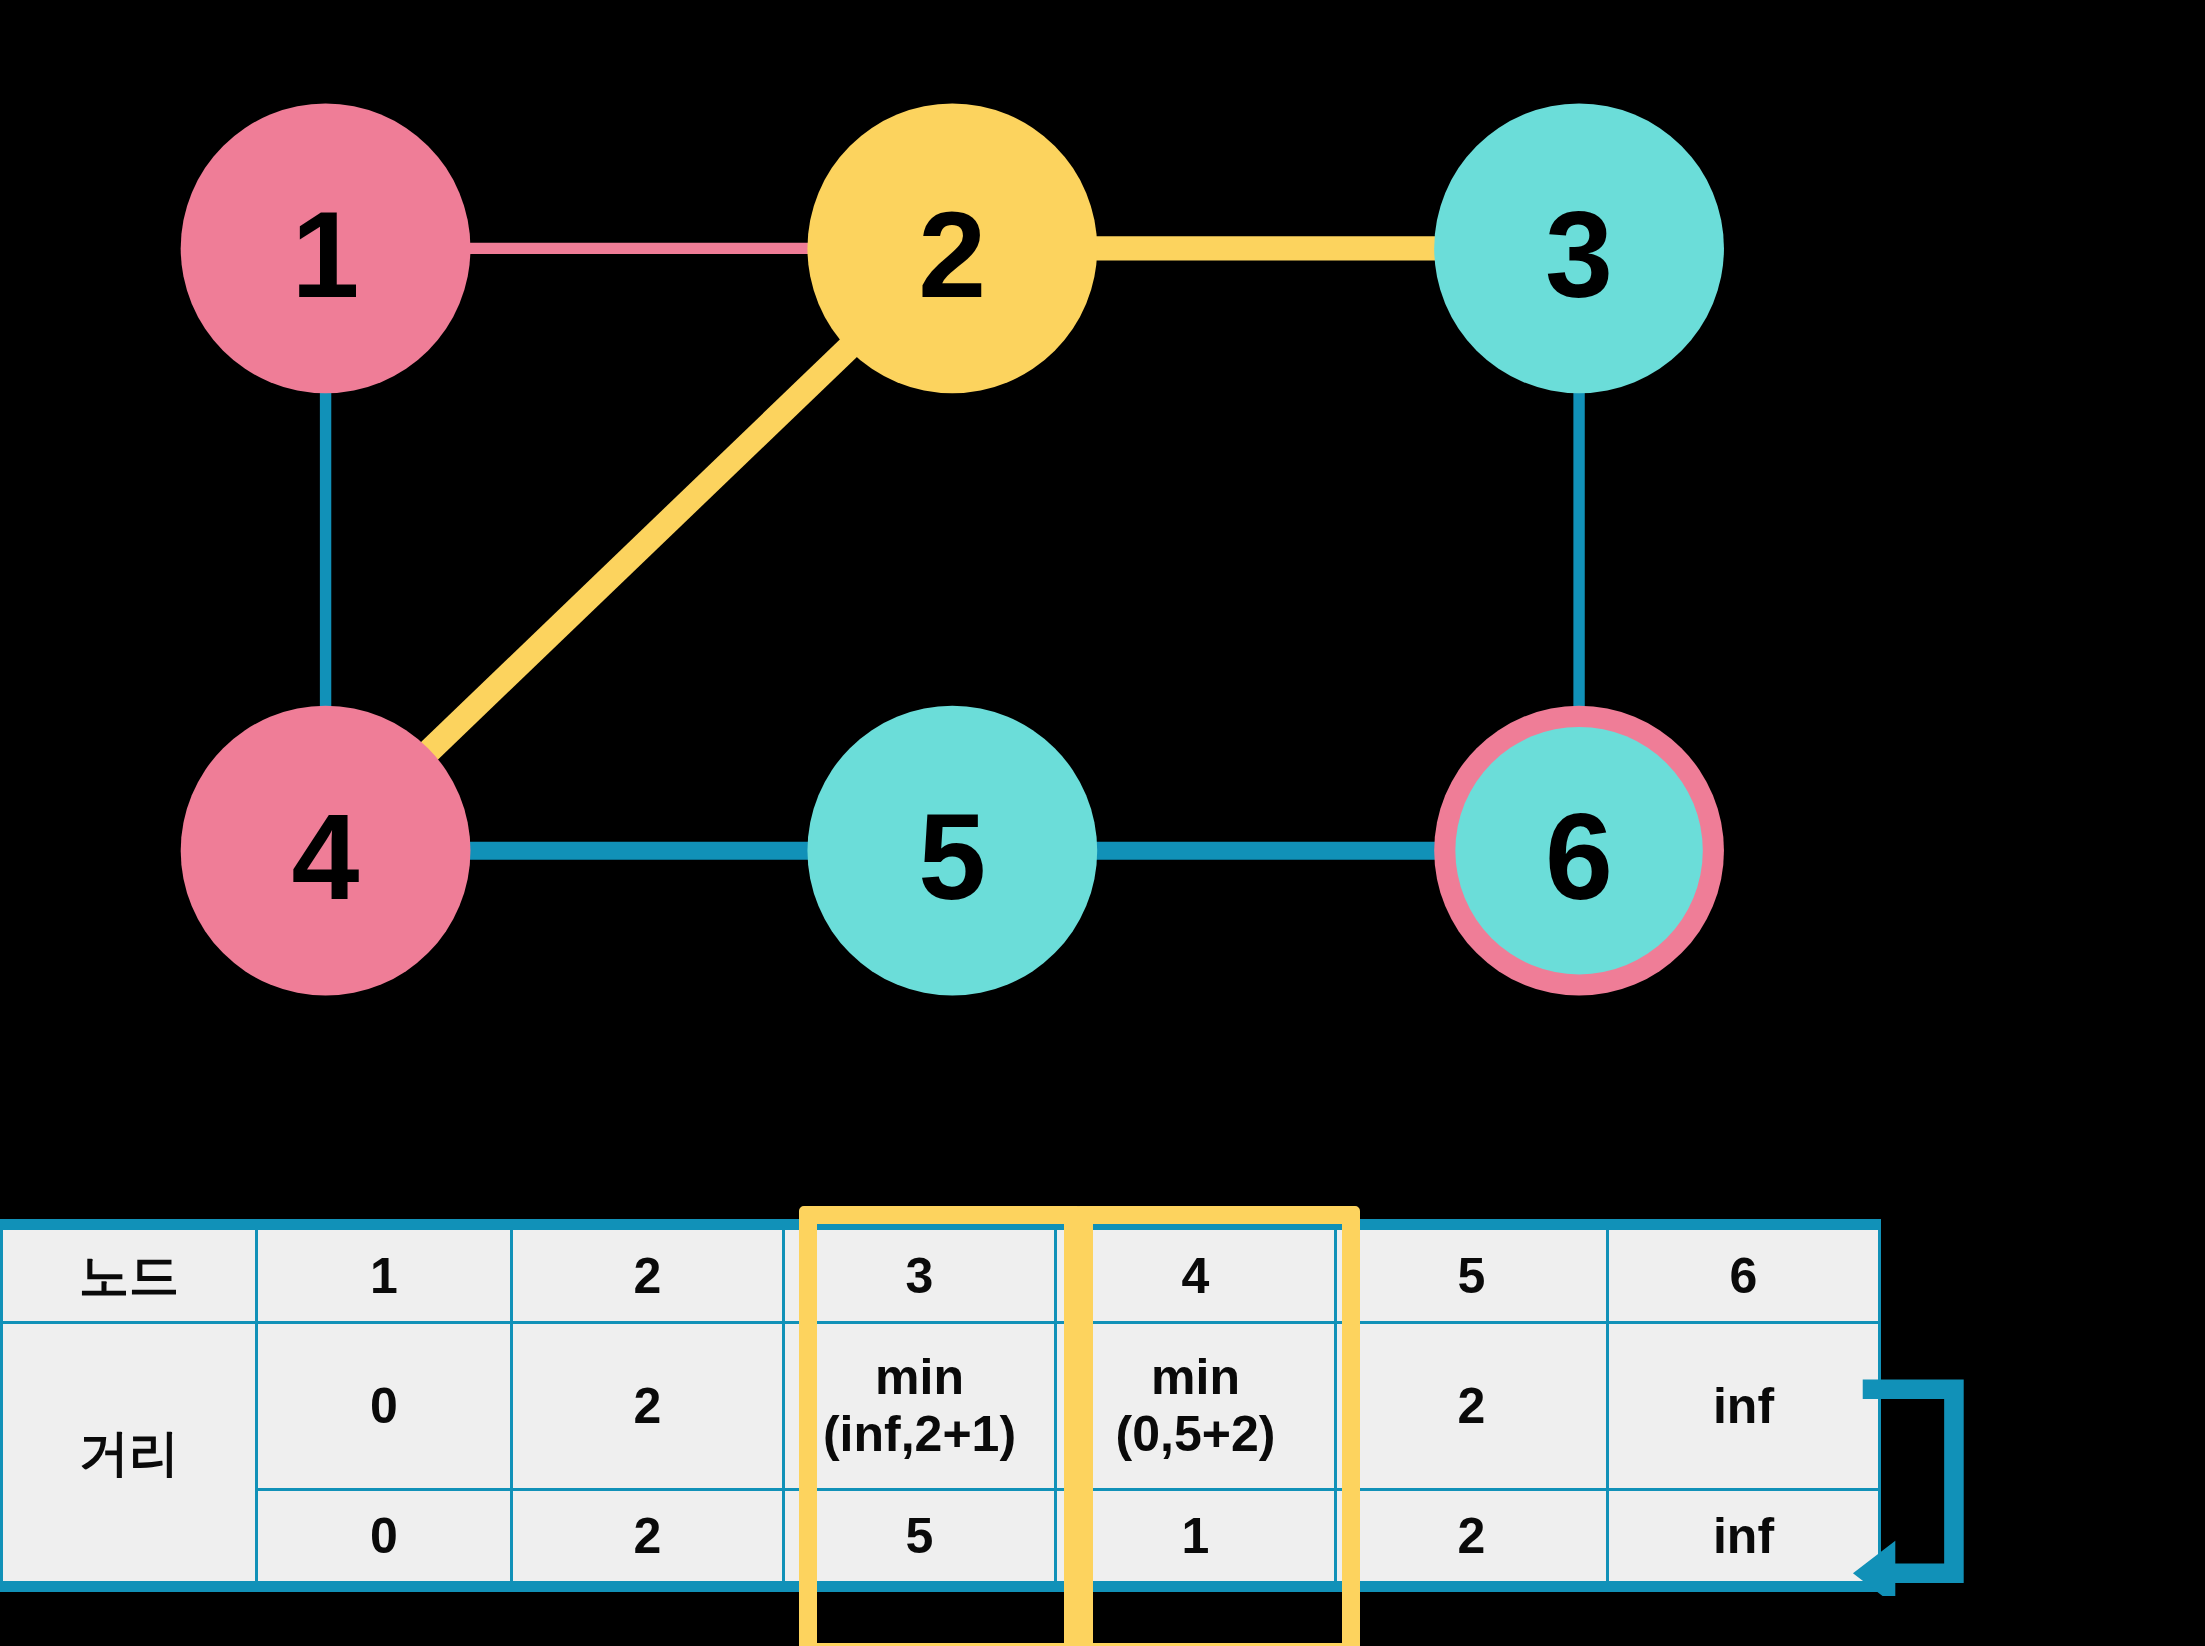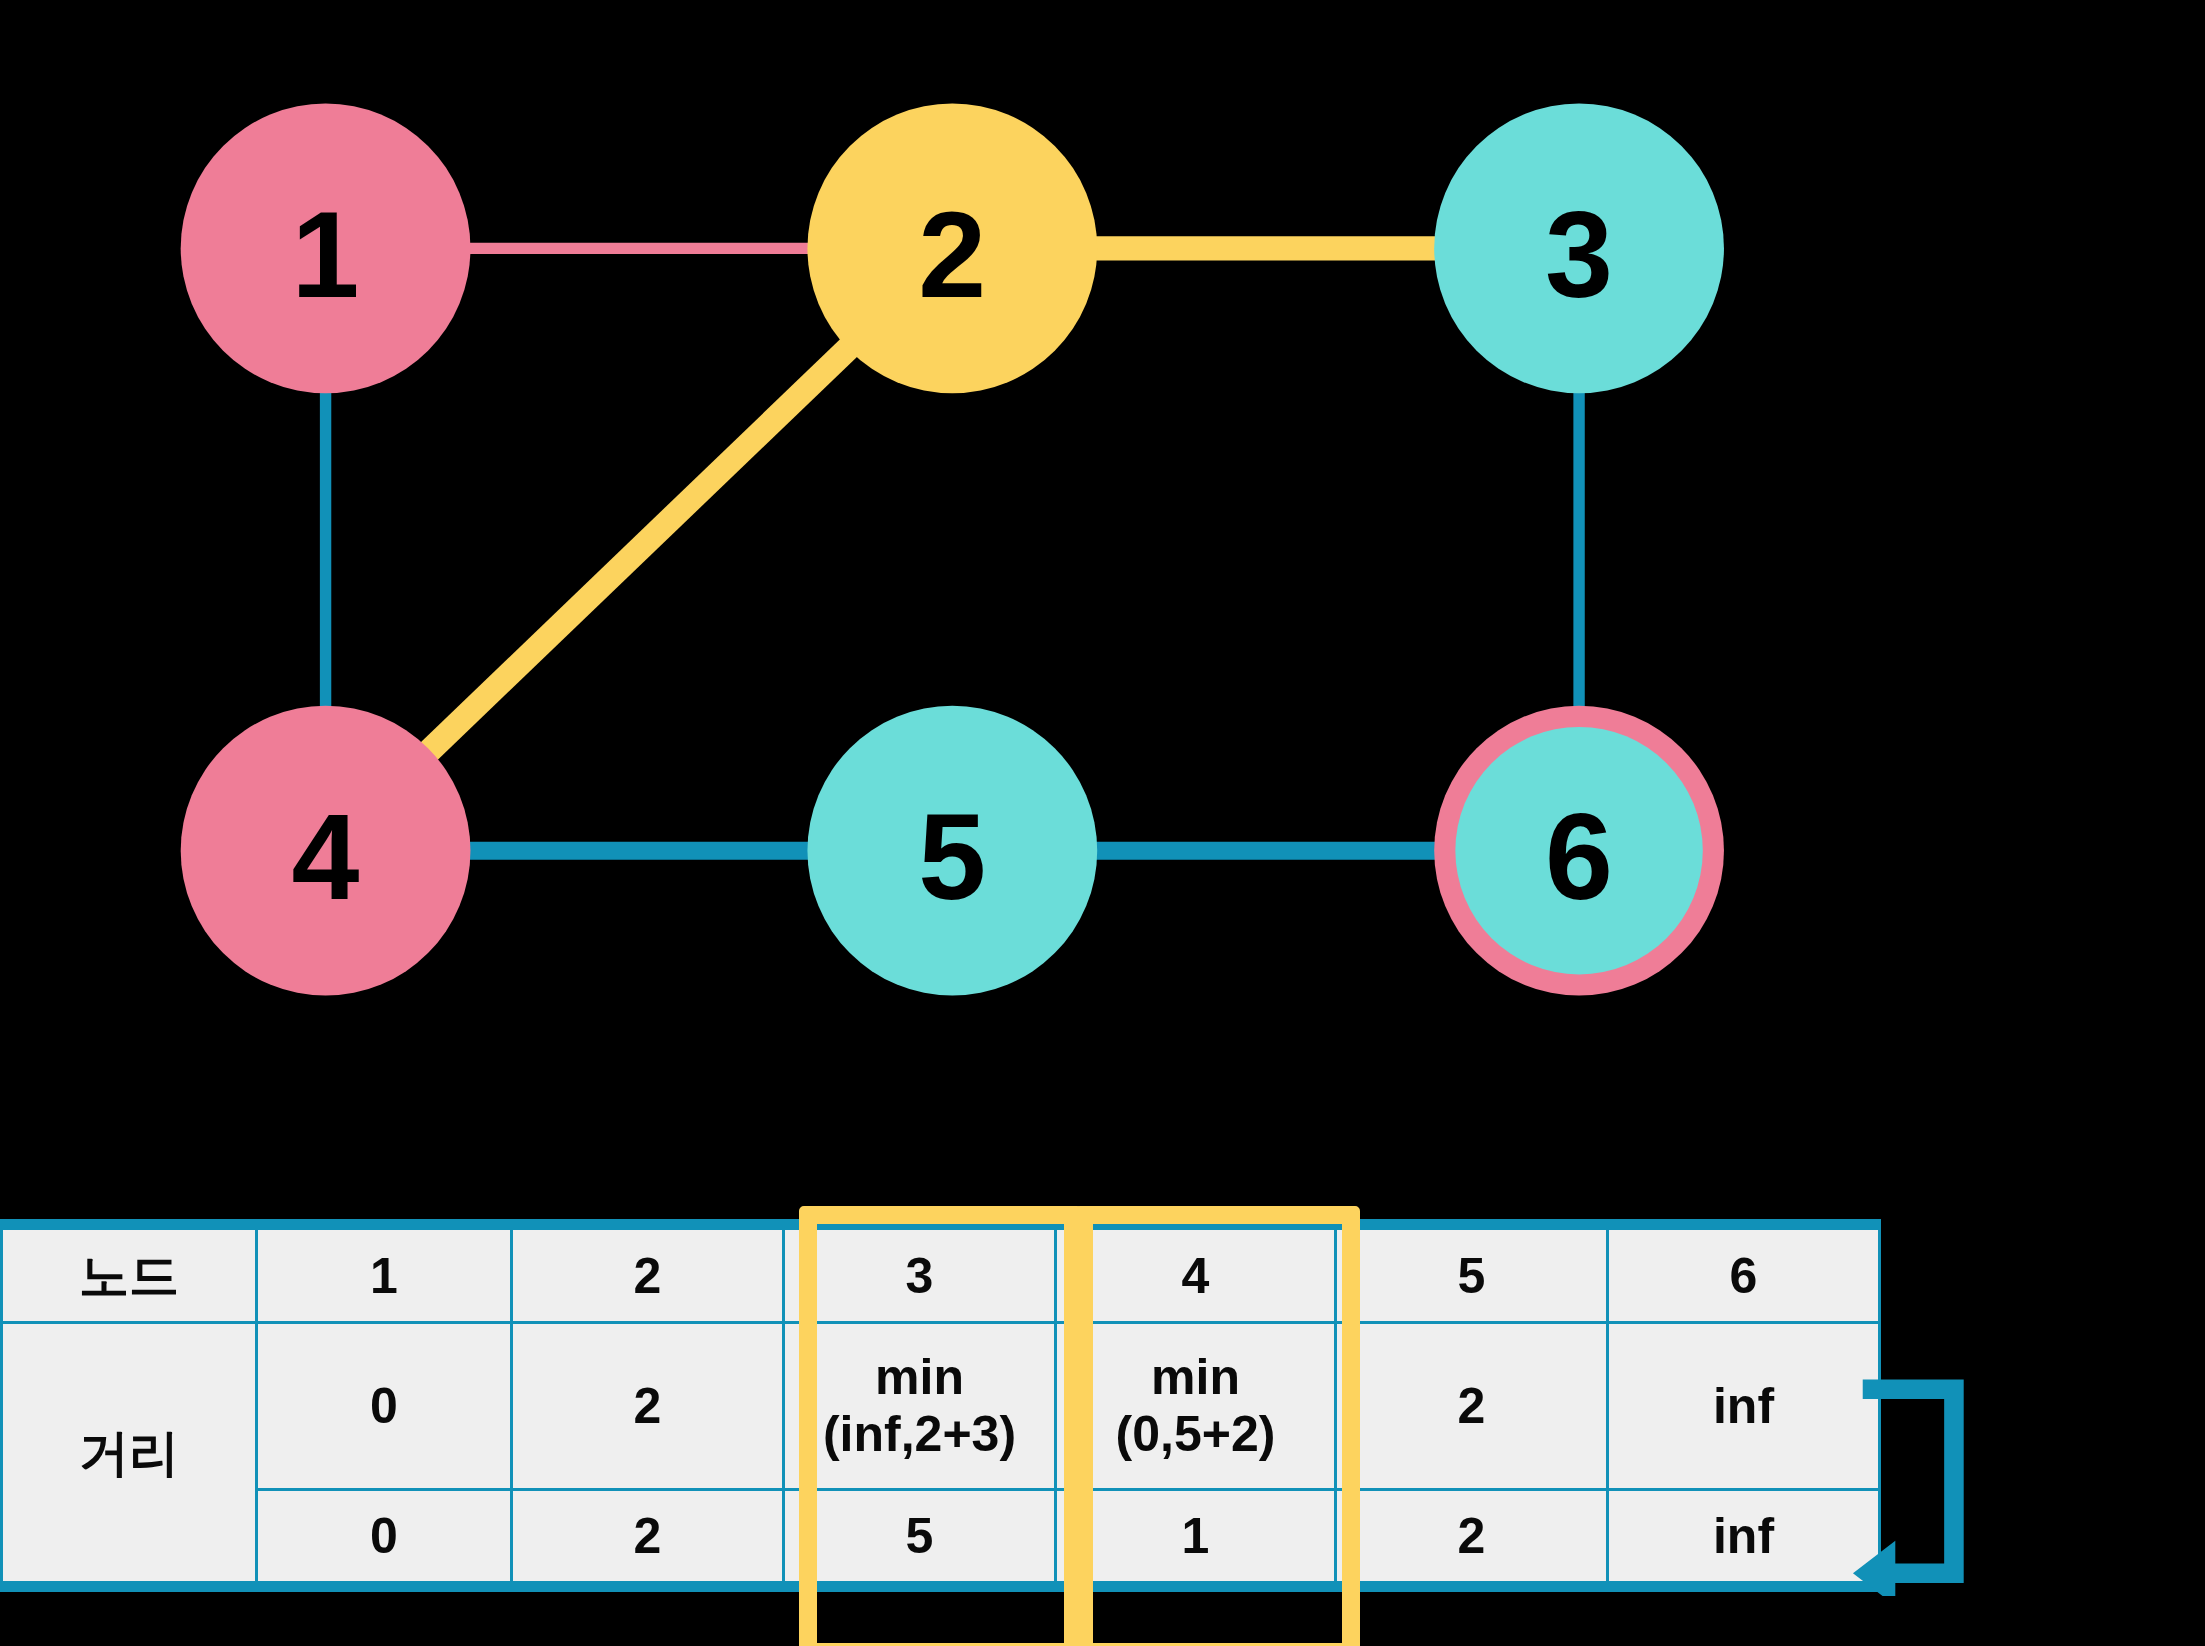--- a/index.html
+++ b/index.html
@@ -176,21 +176,21 @@
       <tr class="r-mid">
         <td class="rowhead" rowspan="2">거리</td>
         <td>
           <span class="minwrap">0</span>
         </td>
         <td>
           <span class="minwrap">2</span>
         </td>
         <td>
           <span class="minwrap">min</span>
-          <span class="minwrap">(inf,2+3)</span>
+          <span class="minwrap">(inf,2+1)</span>
         </td>
         <td>
           <span class="minwrap">min</span>
           <span class="minwrap">(0,5+2)</span>
         </td>
         <td>
           <span class="minwrap">2</span>
         </td>
         <td class="last-col">
           <span class="minwrap">inf</span>

